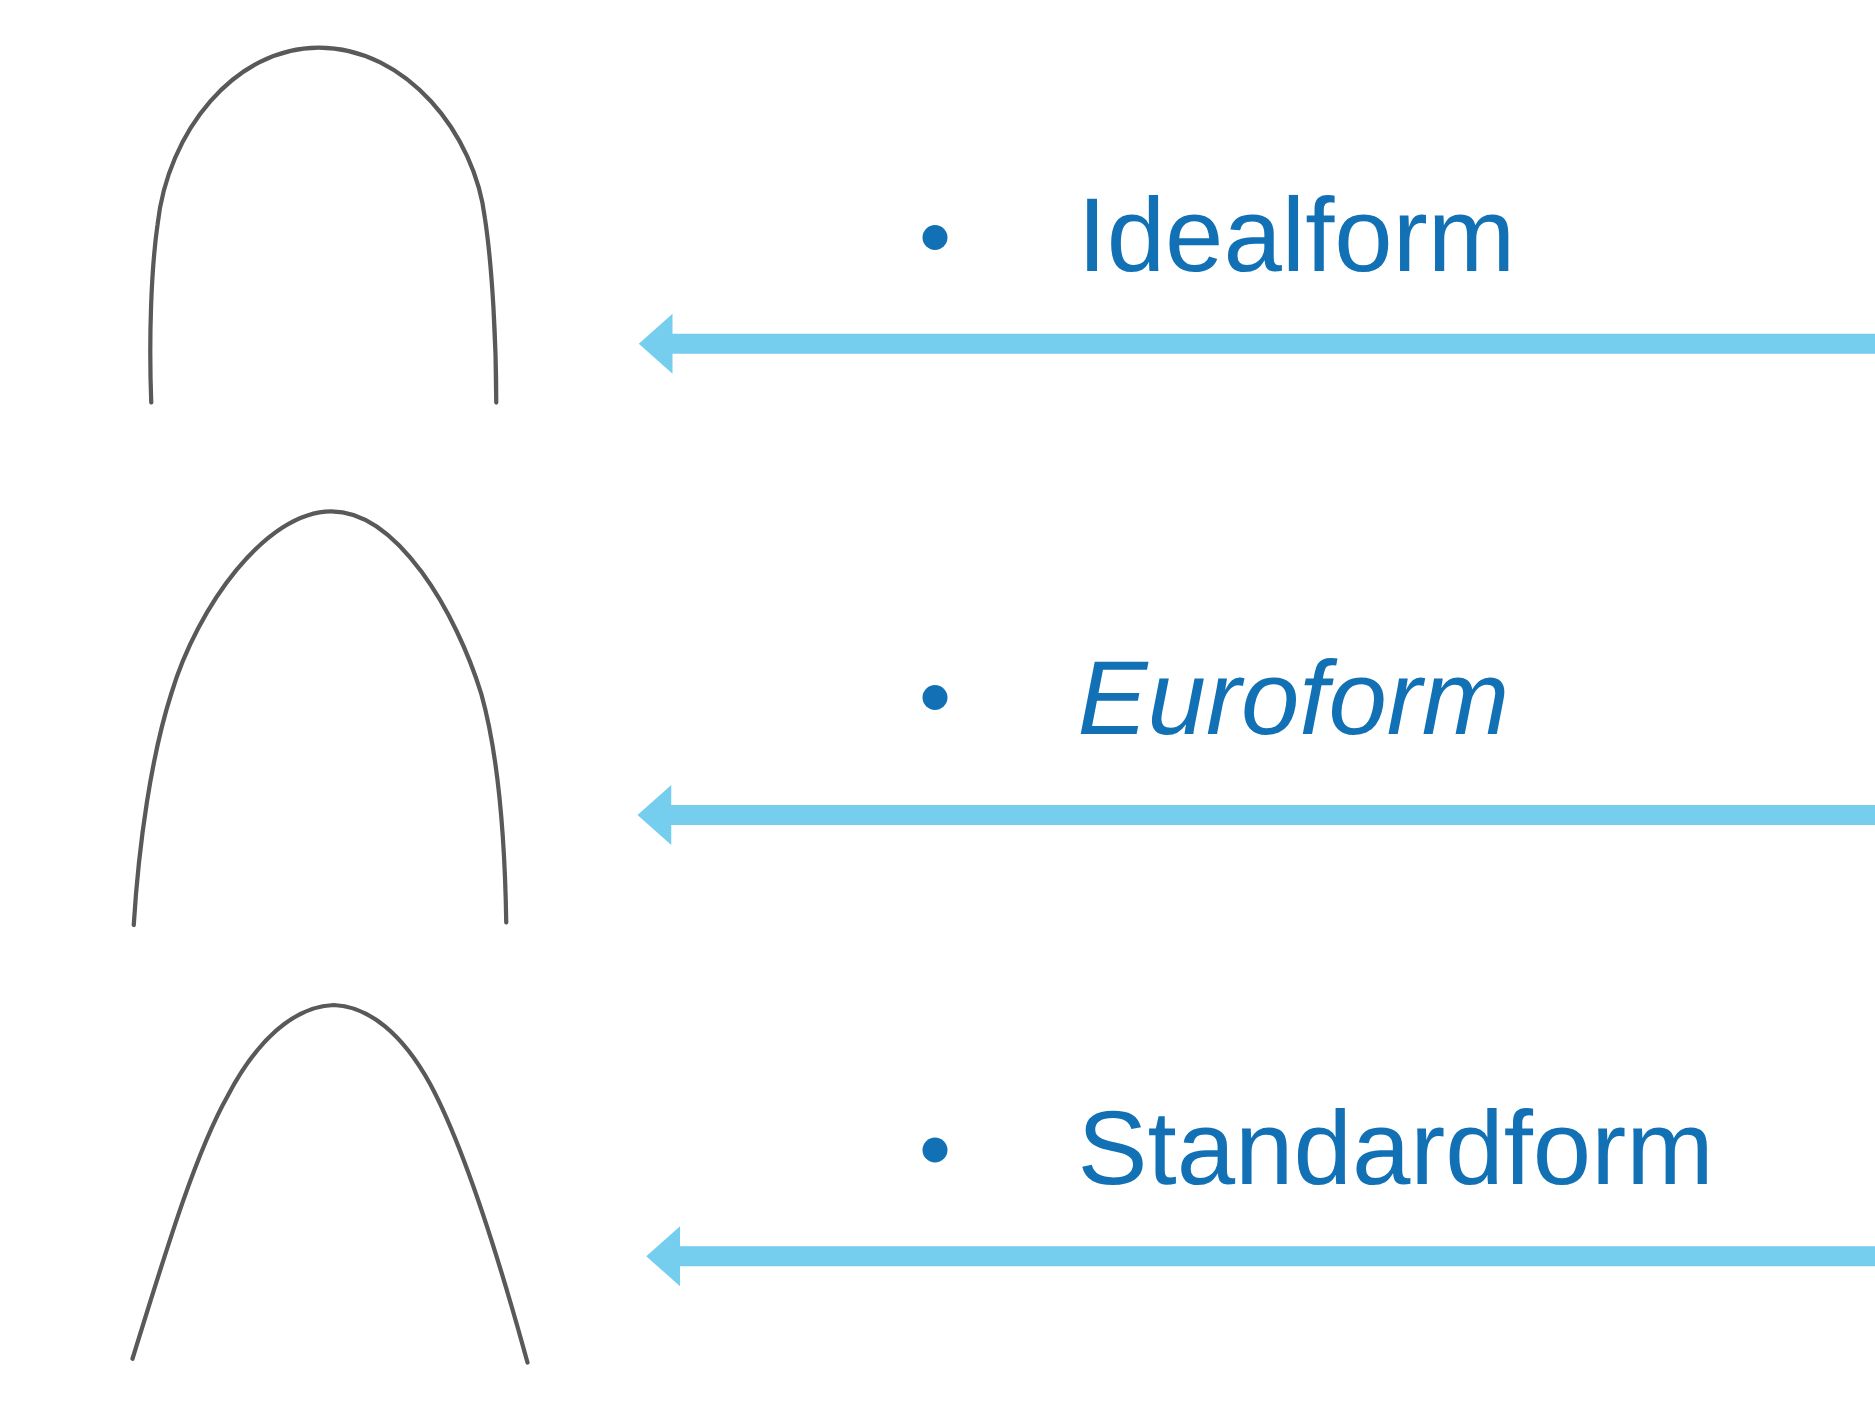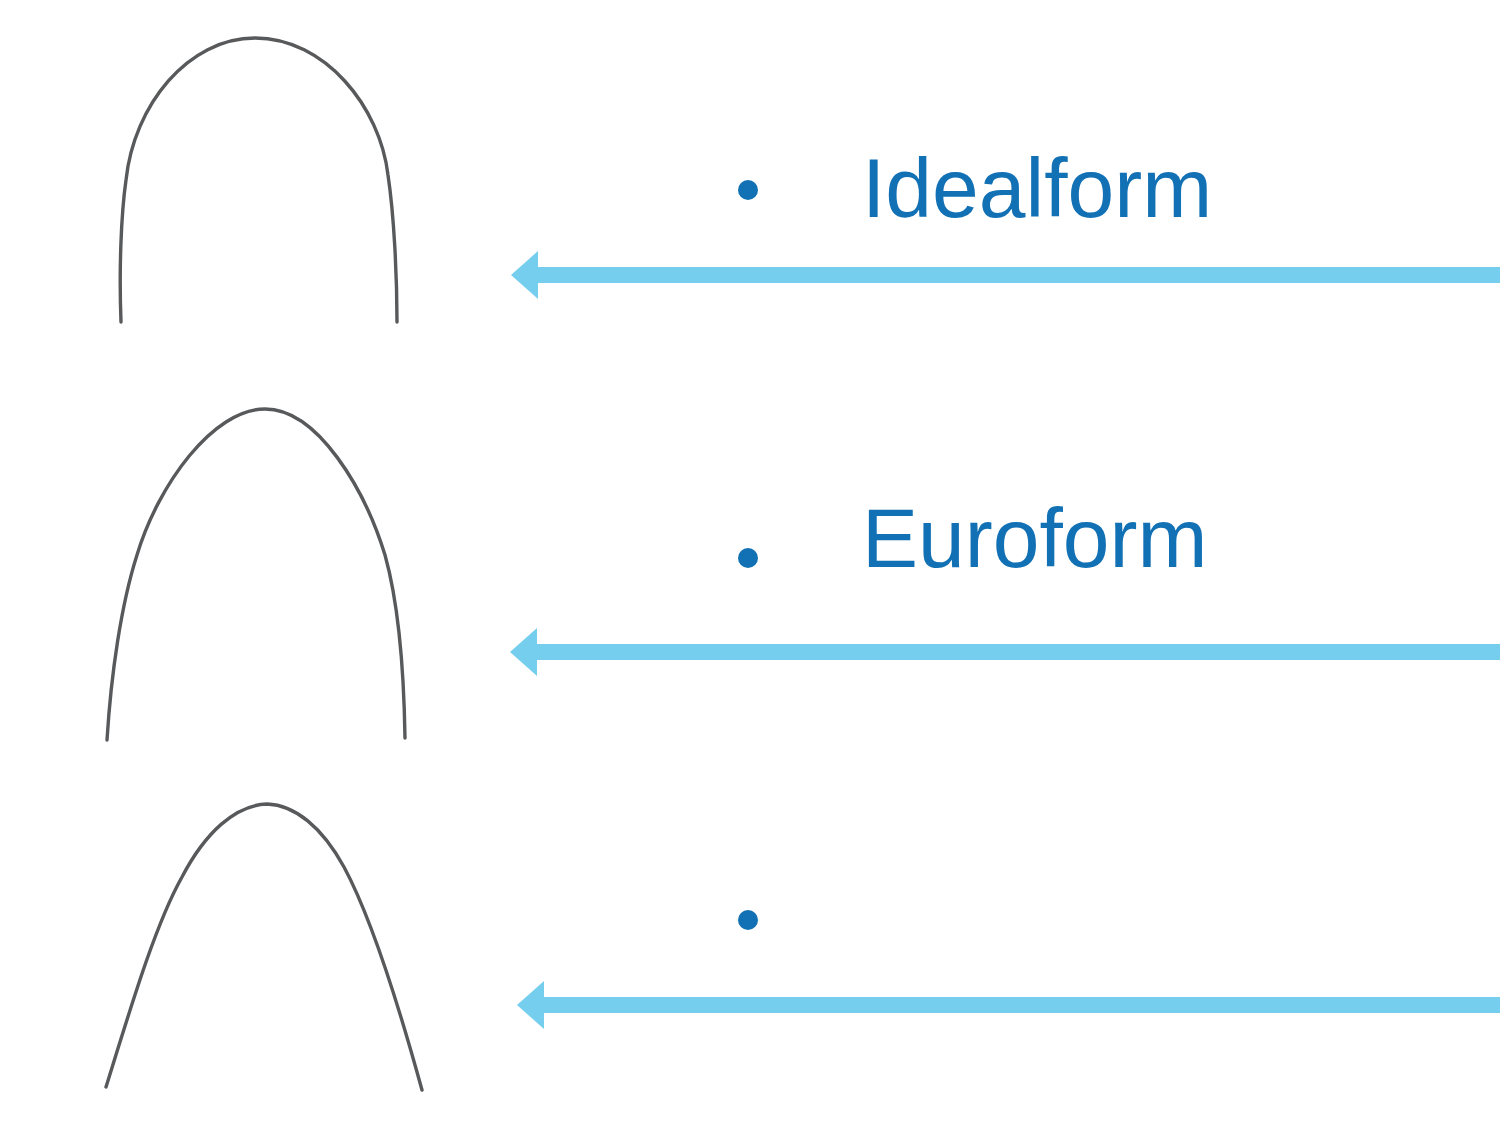--- a/index.html
+++ b/index.html
@@ -44,21 +44,21 @@
   .label {
     position: absolute;
     left: 862px;
     font-size: 84px;
     line-height: 1;
     font-weight: 400;
     color: var(--label_blue, #1271b5);
     white-space: nowrap;
   }
   .label-1 { top: 146px; }
-  .label-2 { top: 496px; }
+  .label-2 { top: 516px; font-style: italic; }
   .label-3 { top: 876px; }
 
   .arrow {
     position: absolute;
     right: 0;
     height: 48px;
   }
   .arrow-1 { top: 251px; left: 511px; }
   .arrow-2 { top: 628px; left: 510px; }
   .arrow-3 { top: 981px; left: 517px; }
@@ -99,20 +99,21 @@
     <path d="M 6 292 C 30 215 55 130 82 82 C 105 38 135 10 167 9 C 195 10 222 32 244 72 C 272 124 300 215 322 295"></path>
   </svg>
 
   <span class="bullet bullet-1"></span>
   <div class="label label-1">Idealform</div>
 
   <span class="bullet bullet-2"></span>
   <div class="label label-2">Euroform</div>
 
   <span class="bullet bullet-3"></span>
+  <div class="label label-3">Standardform</div>
 
   <div class="arrow arrow-1">
     <span class="arrow-head"></span>
     <span class="arrow-shaft"></span>
   </div>
 
   <div class="arrow arrow-2">
     <span class="arrow-head"></span>
     <span class="arrow-shaft"></span>
   </div>

